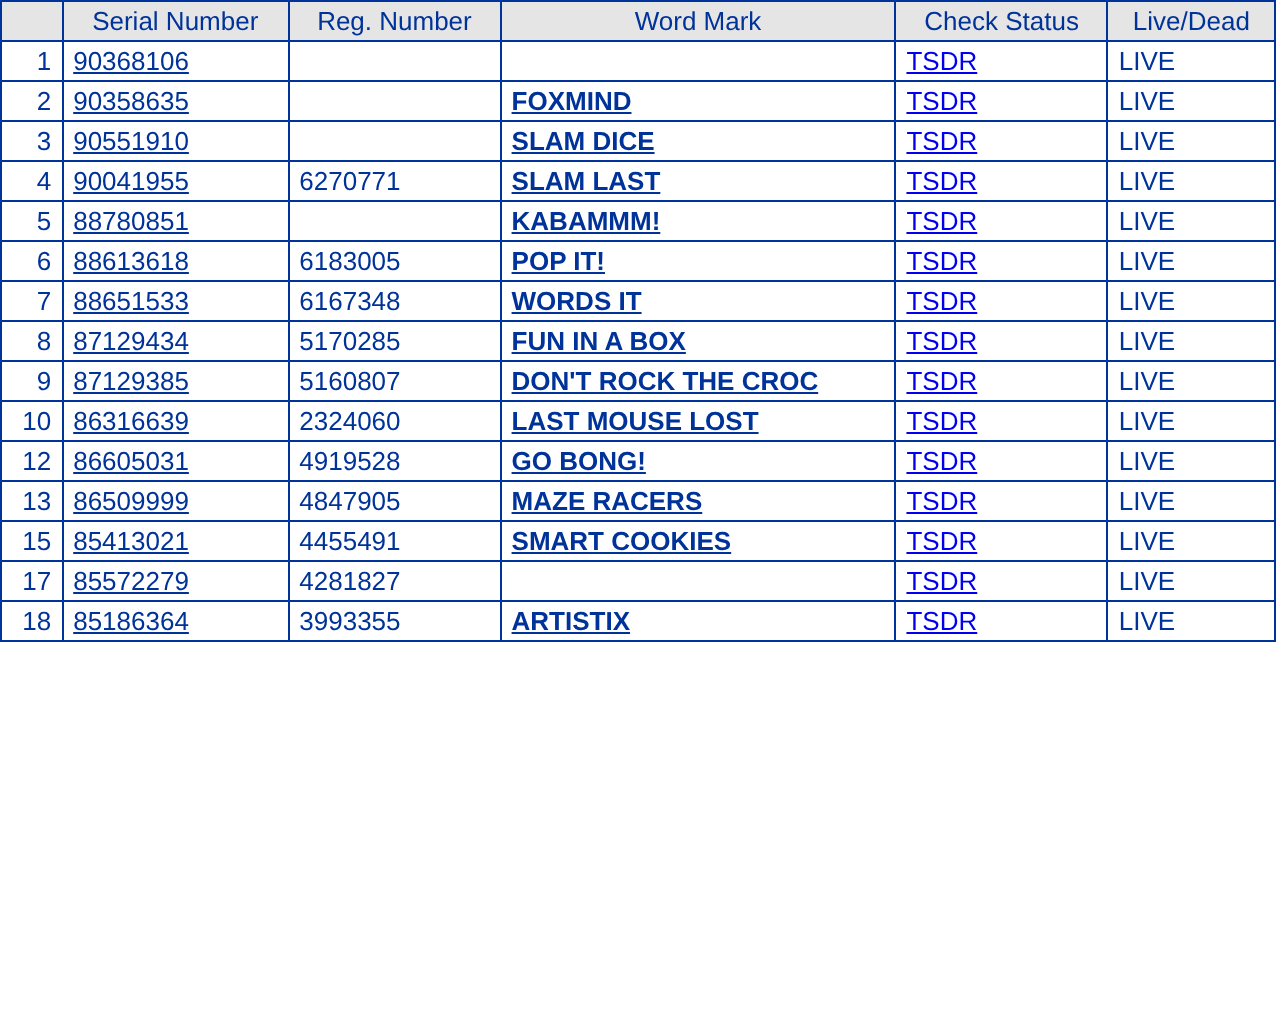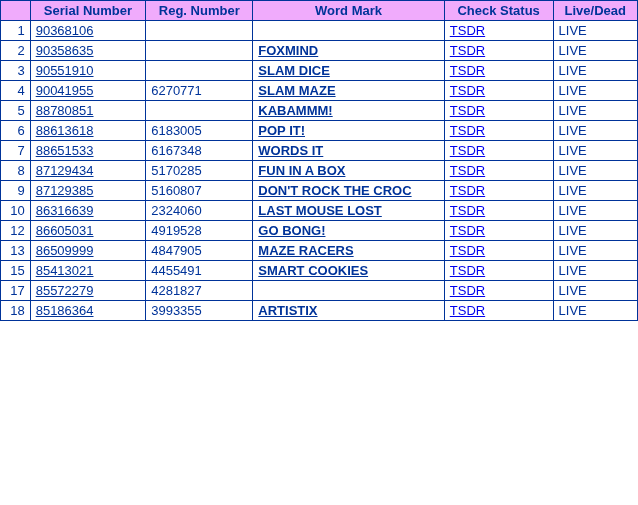--- a/index.html
+++ b/index.html
@@ -17,23 +17,23 @@
     table {
       border-collapse: collapse;
       width: 100%;
     }
     th, td {
       border: 1px solid #003399;
       padding: 2px 5px;
       white-space: nowrap;
     }
     th {
-      background-color: #f0abfc;
+      background-color: #e5e5e5;
       color: #003399;
-      font-weight: bold;
+      font-weight: normal;
       text-align: center;
     }
     td {
       color: #003399;
     }
     td:first-child {
       text-align: right;
       background-color: #fff;
       font-weight: normal;
     }
@@ -84,21 +84,21 @@
           <td class="serial"><a href="#">90551910</a></td>
           <td></td>
           <td class="word-mark"><a href="#">SLAM DICE</a></td>
           <td><a href="#">TSDR</a></td>
           <td>LIVE</td>
         </tr>
         <tr>
           <td>4</td>
           <td class="serial"><a href="#">90041955</a></td>
           <td>6270771</td>
-          <td class="word-mark"><a href="#">SLAM MAZE</a></td>
+          <td class="word-mark"><a href="#">SLAM LAST</a></td>
           <td><a href="#">TSDR</a></td>
           <td>LIVE</td>
         </tr>
         <tr>
           <td>5</td>
           <td class="serial"><a href="#">88780851</a></td>
           <td></td>
           <td class="word-mark"><a href="#">KABAMMM!</a></td>
           <td><a href="#">TSDR</a></td>
           <td>LIVE</td>

